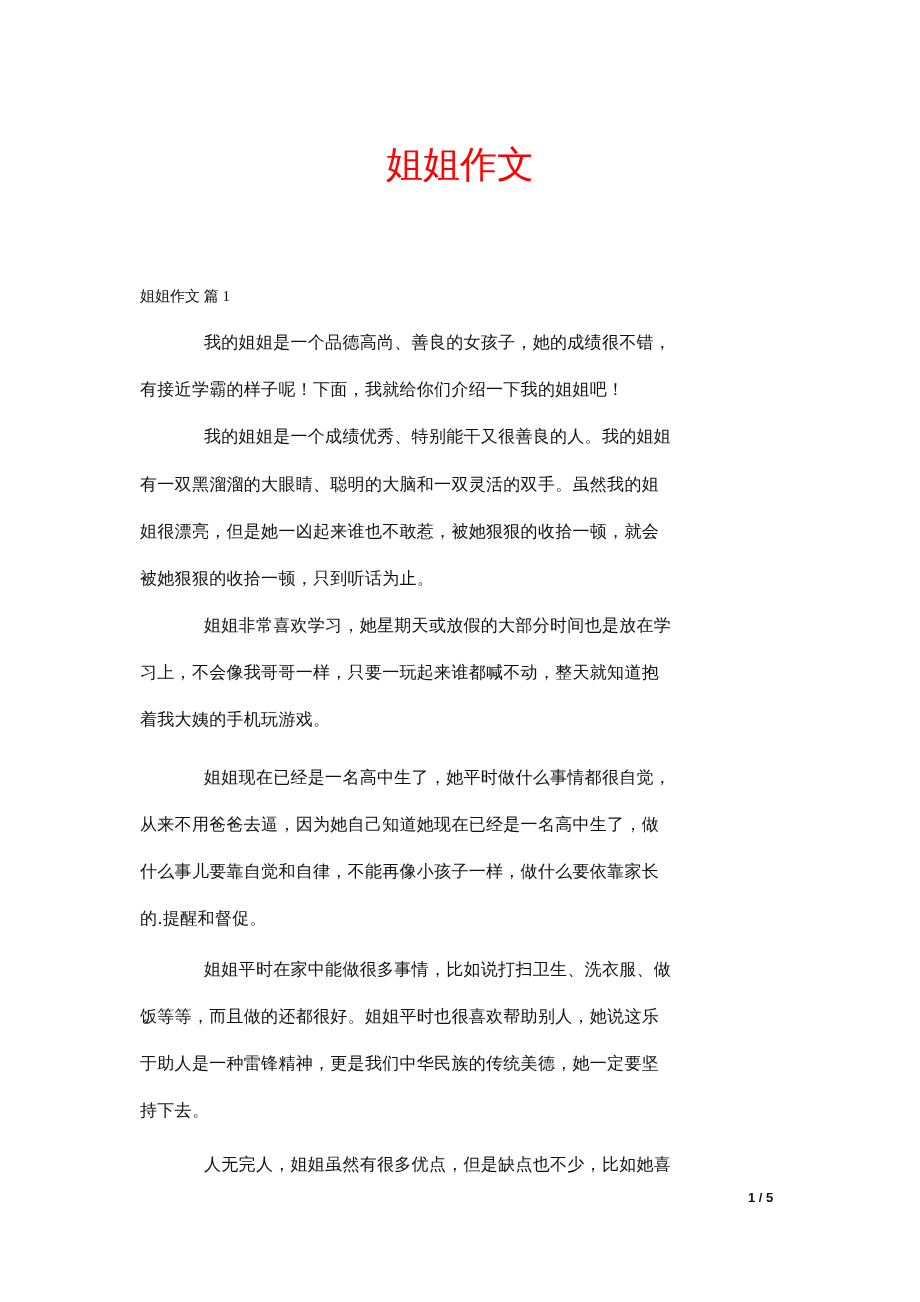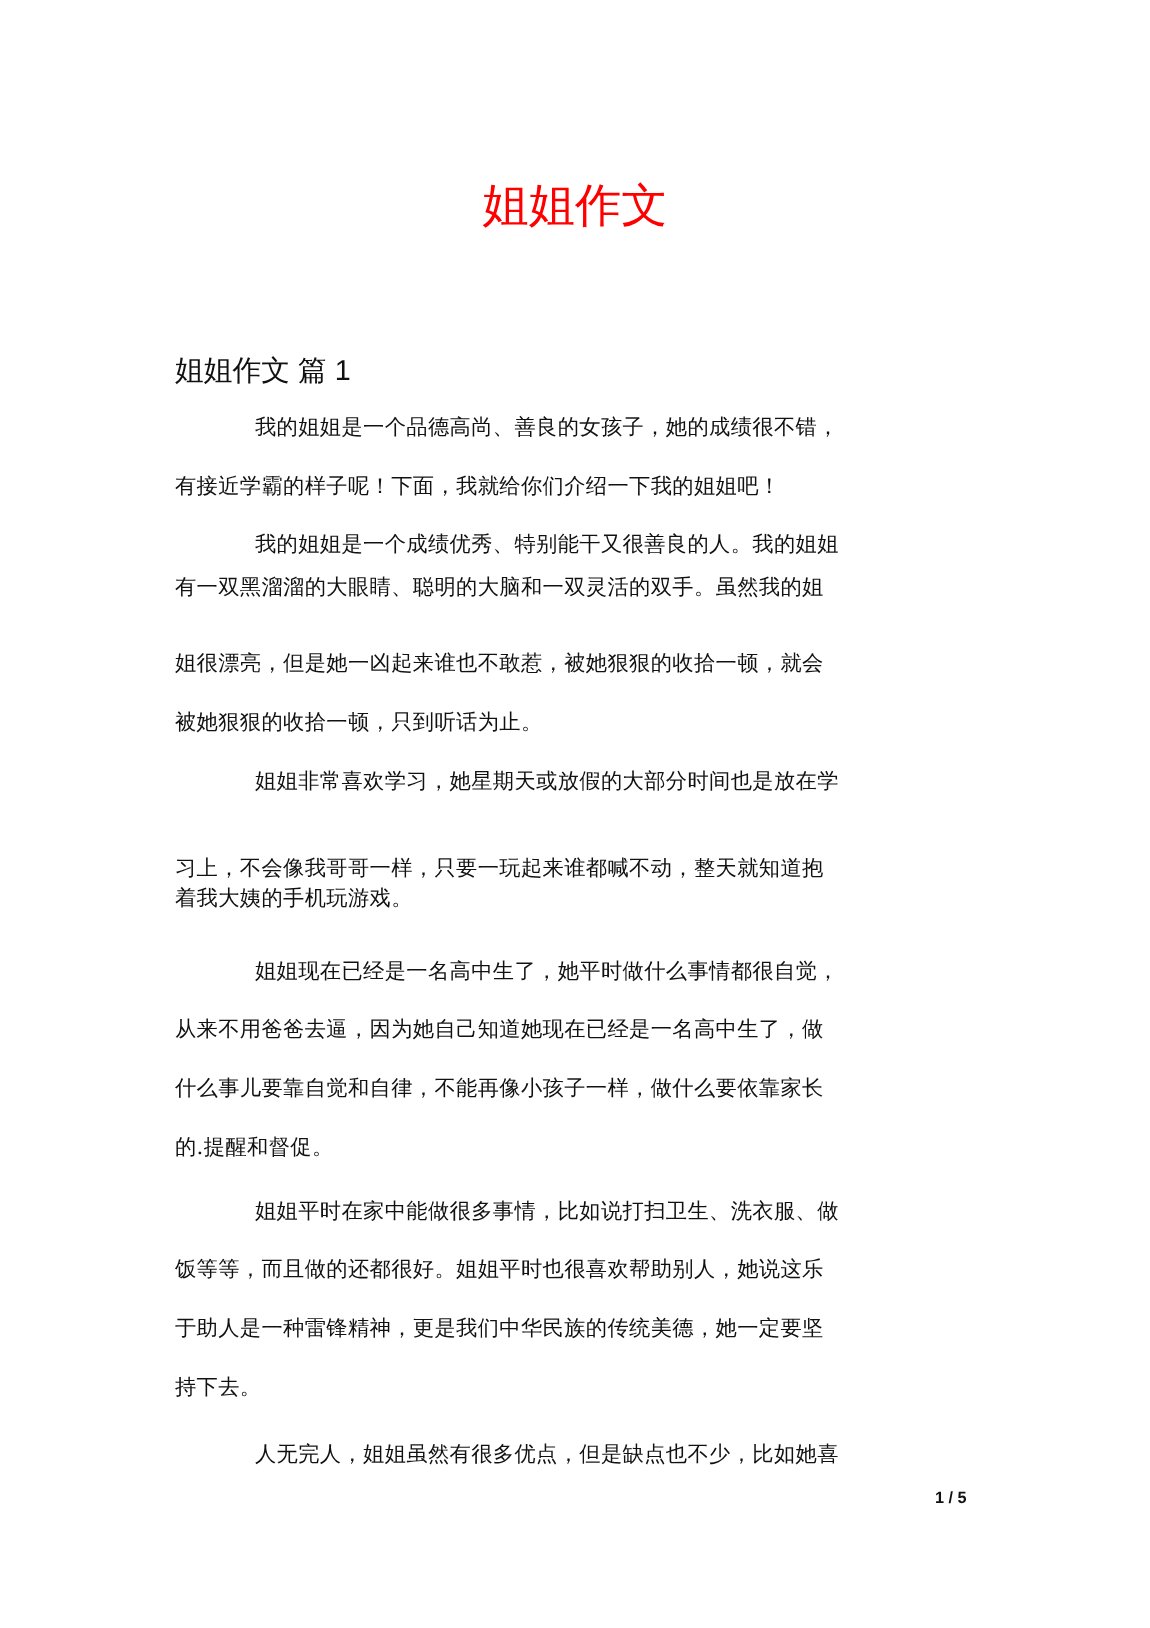--- a/index.html
+++ b/index.html
@@ -4,42 +4,42 @@
 <style>
   html, body { margin: 0; padding: 0; background: #ffffff; }
   body { width: 920px; height: 1302px; position: relative; overflow: hidden;
          font-family: "DejaVu Serif", "Liberation Serif", serif; color: #111; }
   .title { position: absolute; top: 140px; left: 0; width: 920px; text-align: center;
            font-size: 37px; line-height: 50px; color: #ff0000; }
   .content { position: absolute; left: 140px; top: 0; width: 640px; }
   .line { position: absolute; left: 0; font-size: 17px; line-height: 30px; white-space: nowrap;
           letter-spacing: 0.3px; }
   .indent { left: 64px; }
-  .section-head { font-family: Liberation Sans, sans-serif; font-size: 23px; letter-spacing: 0; }
+  .section-head { font-family: Liberation Serif, serif; font-size: 15px; letter-spacing: 0; }
   .page-num { position: absolute; left: 748px; top: 1190px; font-size: 13px;
               font-family: "Liberation Sans", "DejaVu Sans", sans-serif; font-weight: bold; color: #111; text-align: right; }
 </style>
 </head>
 <body>
 
 <div class="title">姐姐作文</div>
 
 <div class="content">
   <div class="line section-head" style="top:281px">姐姐作文 篇 1</div>
 
   <div class="line indent" style="top:327px">我的姐姐是一个品德高尚、善良的女孩子，她的成绩很不错，</div>
   <div class="line" style="top:374px">有接近学霸的样子呢！下面，我就给你们介绍一下我的姐姐吧！</div>
 
   <div class="line indent" style="top:421px">我的姐姐是一个成绩优秀、特别能干又很善良的人。我的姐姐</div>
-  <div class="line" style="top:455px">有一双黑溜溜的大眼睛、聪明的大脑和一双灵活的双手。虽然我的姐</div>
+  <div class="line" style="top:469px">有一双黑溜溜的大眼睛、聪明的大脑和一双灵活的双手。虽然我的姐</div>
   <div class="line" style="top:516px">姐很漂亮，但是她一凶起来谁也不敢惹，被她狠狠的收拾一顿，就会</div>
   <div class="line" style="top:563px">被她狠狠的收拾一顿，只到听话为止。</div>
 
   <div class="line indent" style="top:610px">姐姐非常喜欢学习，她星期天或放假的大部分时间也是放在学</div>
-  <div class="line" style="top:680px">习上，不会像我哥哥一样，只要一玩起来谁都喊不动，整天就知道抱</div>
+  <div class="line" style="top:657px">习上，不会像我哥哥一样，只要一玩起来谁都喊不动，整天就知道抱</div>
   <div class="line" style="top:704px">着我大姨的手机玩游戏。</div>
 
   <div class="line indent" style="top:762px">姐姐现在已经是一名高中生了，她平时做什么事情都很自觉，</div>
   <div class="line" style="top:809px">从来不用爸爸去逼，因为她自己知道她现在已经是一名高中生了，做</div>
   <div class="line" style="top:856px">什么事儿要靠自觉和自律，不能再像小孩子一样，做什么要依靠家长</div>
   <div class="line" style="top:903px">的.提醒和督促。</div>
 
   <div class="line indent" style="top:954px">姐姐平时在家中能做很多事情，比如说打扫卫生、洗衣服、做</div>
   <div class="line" style="top:1001px">饭等等，而且做的还都很好。姐姐平时也很喜欢帮助别人，她说这乐</div>
   <div class="line" style="top:1048px">于助人是一种雷锋精神，更是我们中华民族的传统美德，她一定要坚</div>

